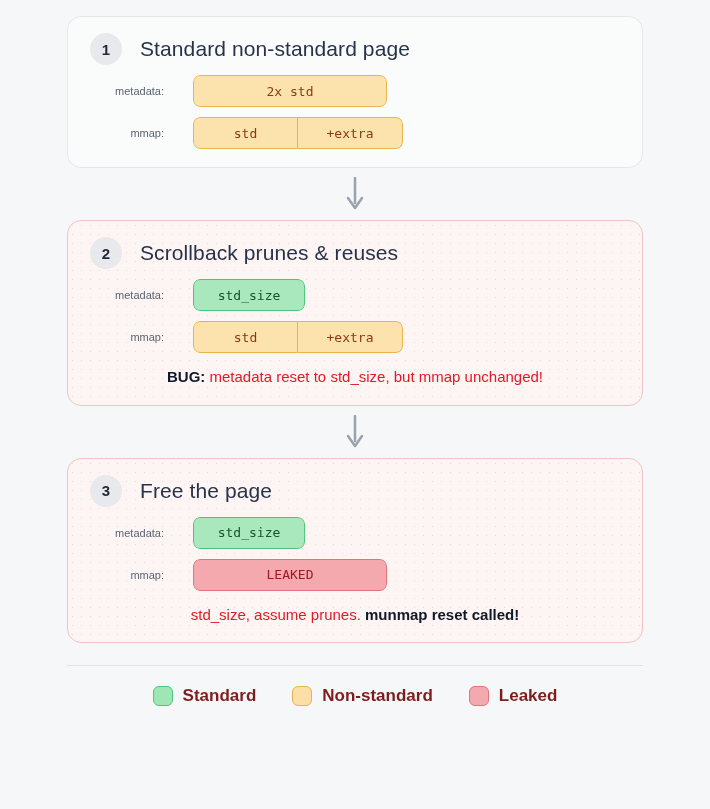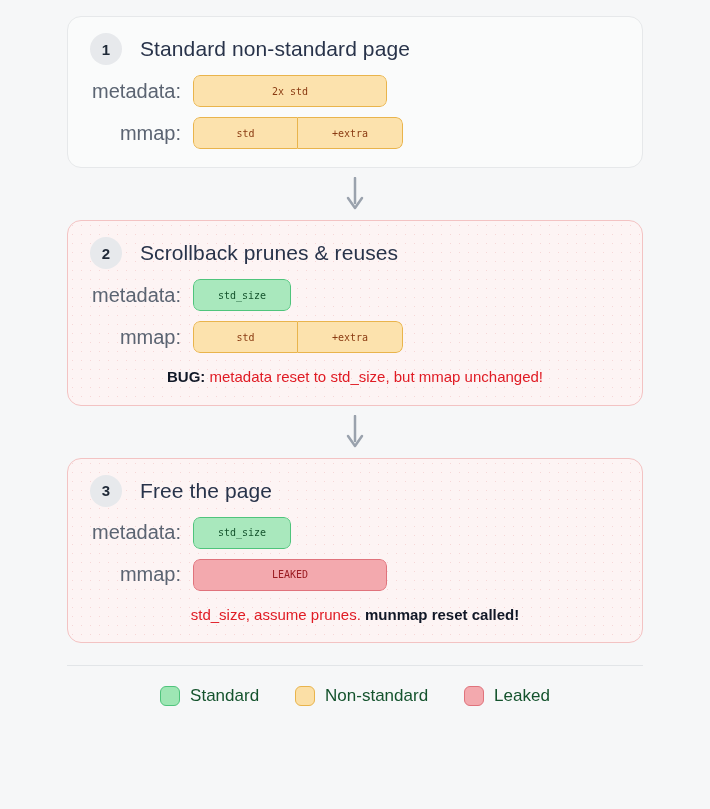--- a/index.html
+++ b/index.html
@@ -74,37 +74,37 @@
     gap: 10px;
     align-items: flex-start;
   }
   .row {
     display: flex;
     align-items: center;
   }
   .row-label {
     width: 103px;
     text-align: right;
-    padding-right: 12px;
-    font-size: 20px;
+    padding-right: 29px;
+    font-size: 11px;
     color: #5b6472;
     flex: 0 0 auto;
   }
   .bar {
     display: flex;
     height: 32px;
     border-radius: 7px;
     overflow: hidden;
   }
   .seg {
     display: flex;
     align-items: center;
     justify-content: center;
     font-family: "DejaVu Sans Mono", monospace;
-    font-size: 10px;
+    font-size: 13px;
     height: 32px;
   }
 
   
   .seg.amber {
     background: #fce2ad;
     border: 1px solid #e9b košice;
     border: 1px solid #e9b44c;
     color: #8a3b12;
   }
@@ -118,21 +118,21 @@
     background: #f3a9ae;
     border: 1px solid #e0737c;
     color: #9b1c22;
   }
   .bar.round-all .seg:first-child { border-top-left-radius: 7px; border-bottom-left-radius: 7px; }
   .bar.round-all .seg:last-child { border-top-right-radius: 7px; border-bottom-right-radius: 7px; }
 
   
   .w-wide  { width: 194px; }
   .w-half  { width: 105px; }
-  .w-std   { width: 98px; }
+  .w-std   { width: 112px; }
 
   
   .note {
     margin-top: 14px;
     text-align: center;
     font-size: 15px;
     color: #e01b24;
     line-height: 1.3;
   }
   .note .strong-dark {
@@ -173,21 +173,22 @@
   .swatch {
     width: 20px;
     height: 20px;
     border-radius: 6px;
   }
   .swatch.green { background: #9ee6b4; border: 1px solid #4fc47c; }
   .swatch.amber { background: #fbdfa6; border: 1px solid #e9b44c; }
   .swatch.red   { background: #f3a9ae; border: 1px solid #e0737c; }
   .legend-label {
     font-size: 17px;
-    color: #14532d;
+    color: #7f1d1d;
+    font-weight: bold;
   }
 </style>
 </head>
 <body>
 
 <div class="diagram">
 
   <div class="step neutral">
     <div class="step-head">
       <div class="step-badge">1</div>

